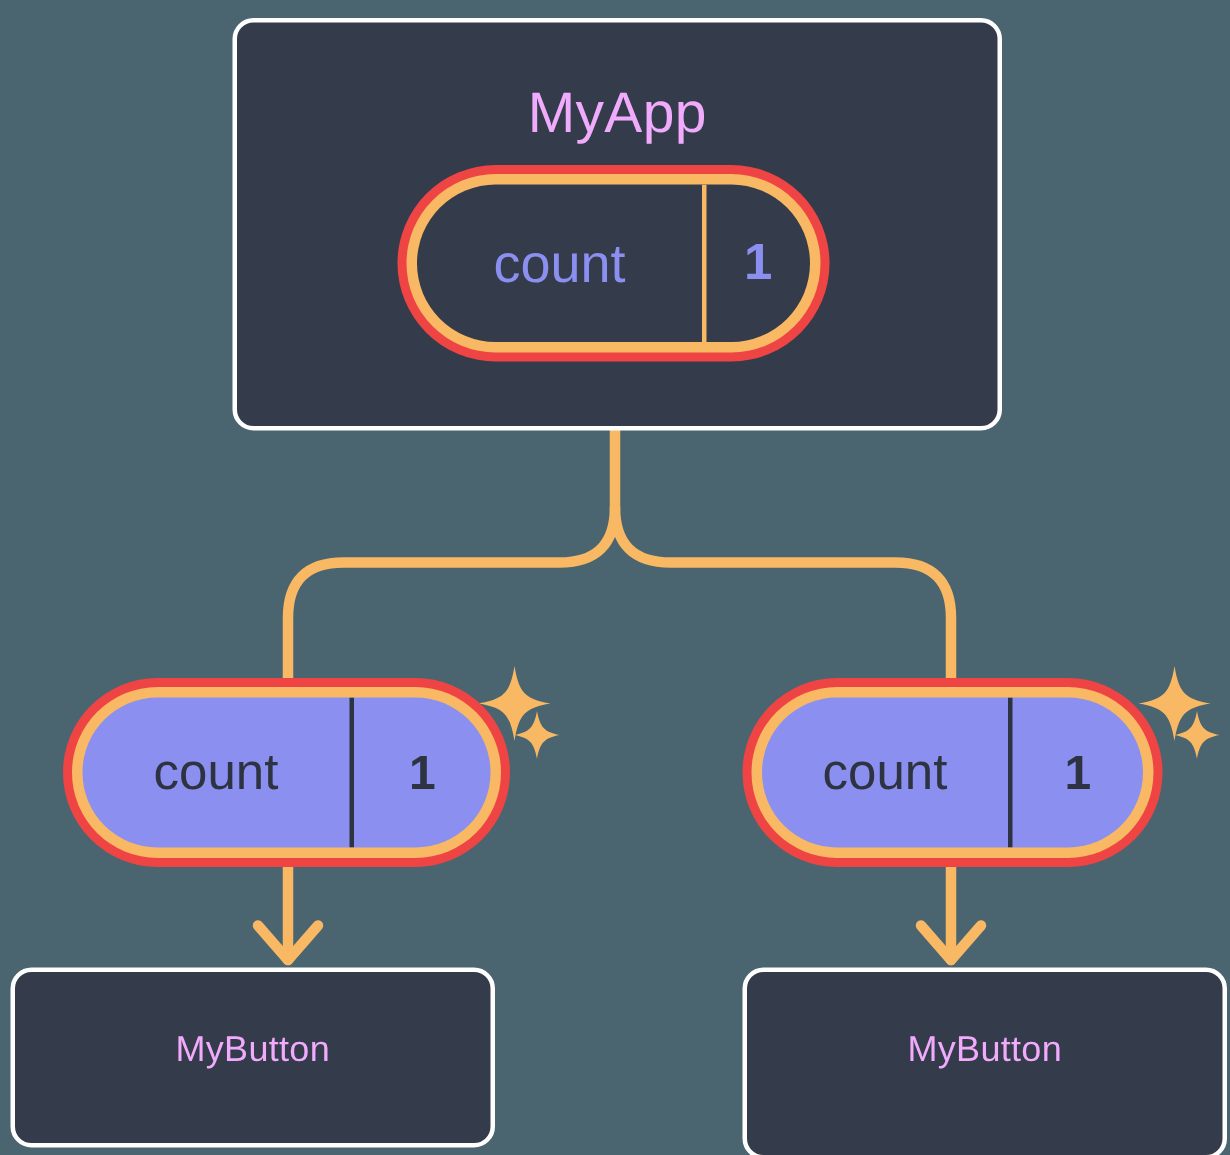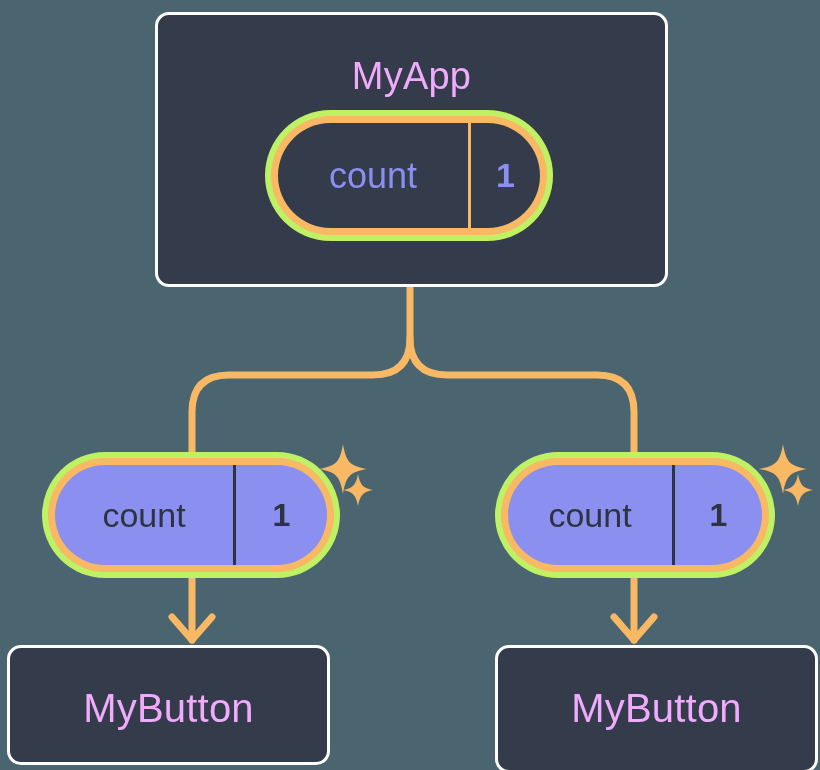--- a/index.html
+++ b/index.html
@@ -26,28 +26,28 @@
   .comp-title{
     position:absolute;left:0;right:0;
     text-align:center;
     color:#f0abfc;
     font-size:38px;
     font-weight:400;
     letter-spacing:.2px;
     white-space:nowrap;
   }
   #app-box .comp-title{top:40px;}
-  .btn-title{top:38px;font-size:40px;}
+  .btn-title{top:38px;font-size:24px;}
 
   
   .pill{
     position:absolute;
     box-sizing:border-box;
     border-radius:999px;
-    background:#bef264;              
+    background:#ef4444;              
     padding:6px;
     display:flex;
     justify-content:flex-end;
   }
   .pill-mid{
     flex:1;
     border-radius:999px;
     background:#f8b864;              
     padding:7px;
     display:flex;

